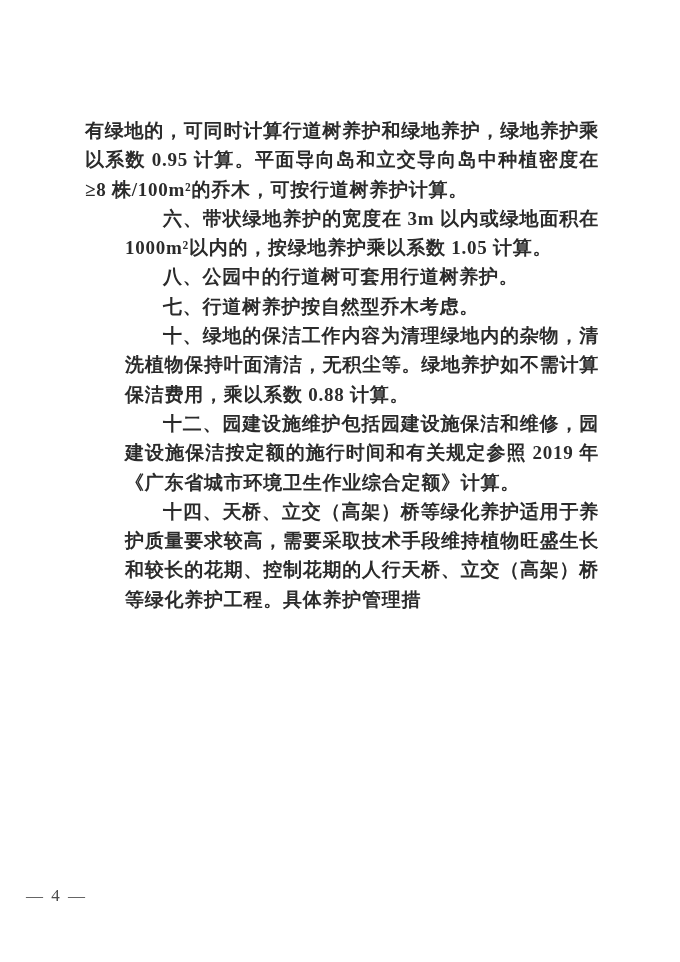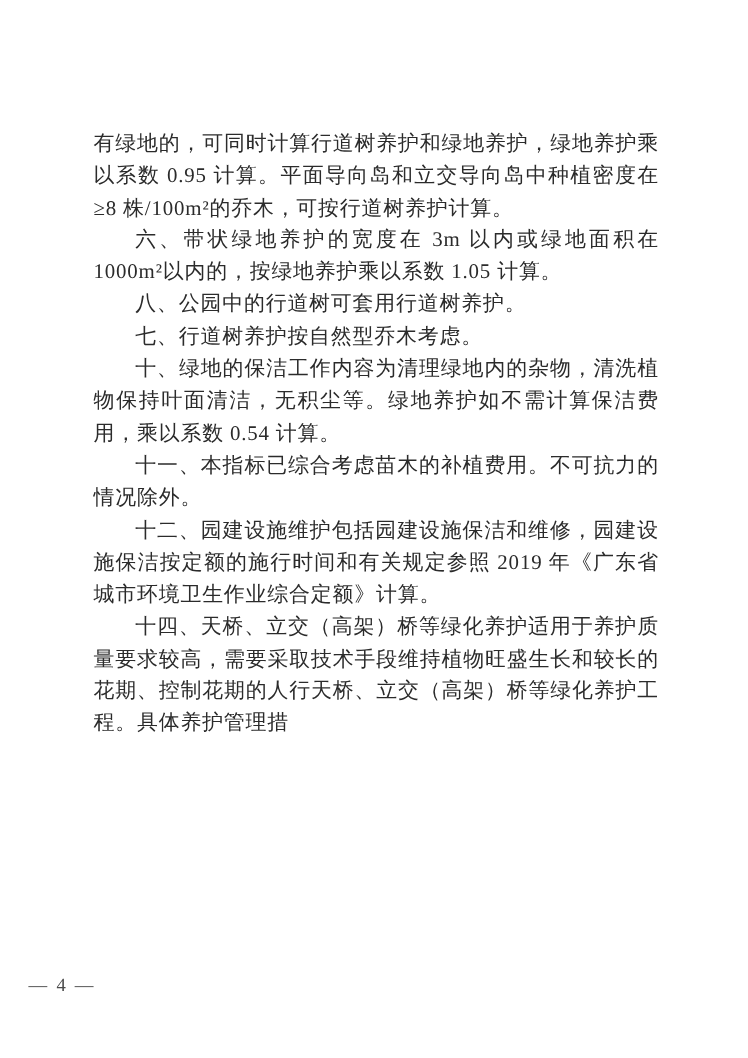--- a/index.html
+++ b/index.html
@@ -21,42 +21,43 @@
     left: 85px;
     width: 514px;
     color: #2b2b2b;
     font-size: 19px;
     line-height: 29.3px;
     text-align: justify;
   }
   .para {
     margin: 0;
     letter-spacing: 0.75px;
+    font-weight: bold;
   }
   .para.indent {
     text-indent: 2em;
+    margin-left: 40px;
   }
   .footer {
     position: absolute;
     left: 26px;
     top: 886px;
     font-size: 17px;
     color: #4a4a4a;
     letter-spacing: 2px;
     font-family: "Liberation Serif", "DejaVu Serif", serif;
   }
 </style>
 </head>
 <body>
 
 <div class="page">
   <main class="body-text">
       <p class="para">有绿地的，可同时计算行道树养护和绿地养护，绿地养护乘以系数 0.95 计算。平面导向岛和立交导向岛中种植密度在≥8 株/100m²的乔木，可按行道树养护计算。</p>
       <p class="para indent">六、带状绿地养护的宽度在 3m 以内或绿地面积在 1000m²以内的，按绿地养护乘以系数 1.05 计算。</p>
       <p class="para indent">八、公园中的行道树可套用行道树养护。</p>
       <p class="para indent">七、行道树养护按自然型乔木考虑。</p>
-      <p class="para indent">十、绿地的保洁工作内容为清理绿地内的杂物，清洗植物保持叶面清洁，无积尘等。绿地养护如不需计算保洁费用，乘以系数 0.54 计算。</p>
-      <p class="para indent">十一、本指标已综合考虑苗木的补植费用。不可抗力的情况除外。</p>
+      <p class="para indent">十、绿地的保洁工作内容为清理绿地内的杂物，清洗植物保持叶面清洁，无积尘等。绿地养护如不需计算保洁费用，乘以系数 0.88 计算。</p>
       <p class="para indent">十二、园建设施维护包括园建设施保洁和维修，园建设施保洁按定额的施行时间和有关规定参照 2019 年《广东省城市环境卫生作业综合定额》计算。</p>
       <p class="para indent">十四、天桥、立交（高架）桥等绿化养护适用于养护质量要求较高，需要采取技术手段维持植物旺盛生长和较长的花期、控制花期的人行天桥、立交（高架）桥等绿化养护工程。具体养护管理措</p>
     </main>
   <div class="footer">— 4 —</div>
 </div>
 
 </body></html>

